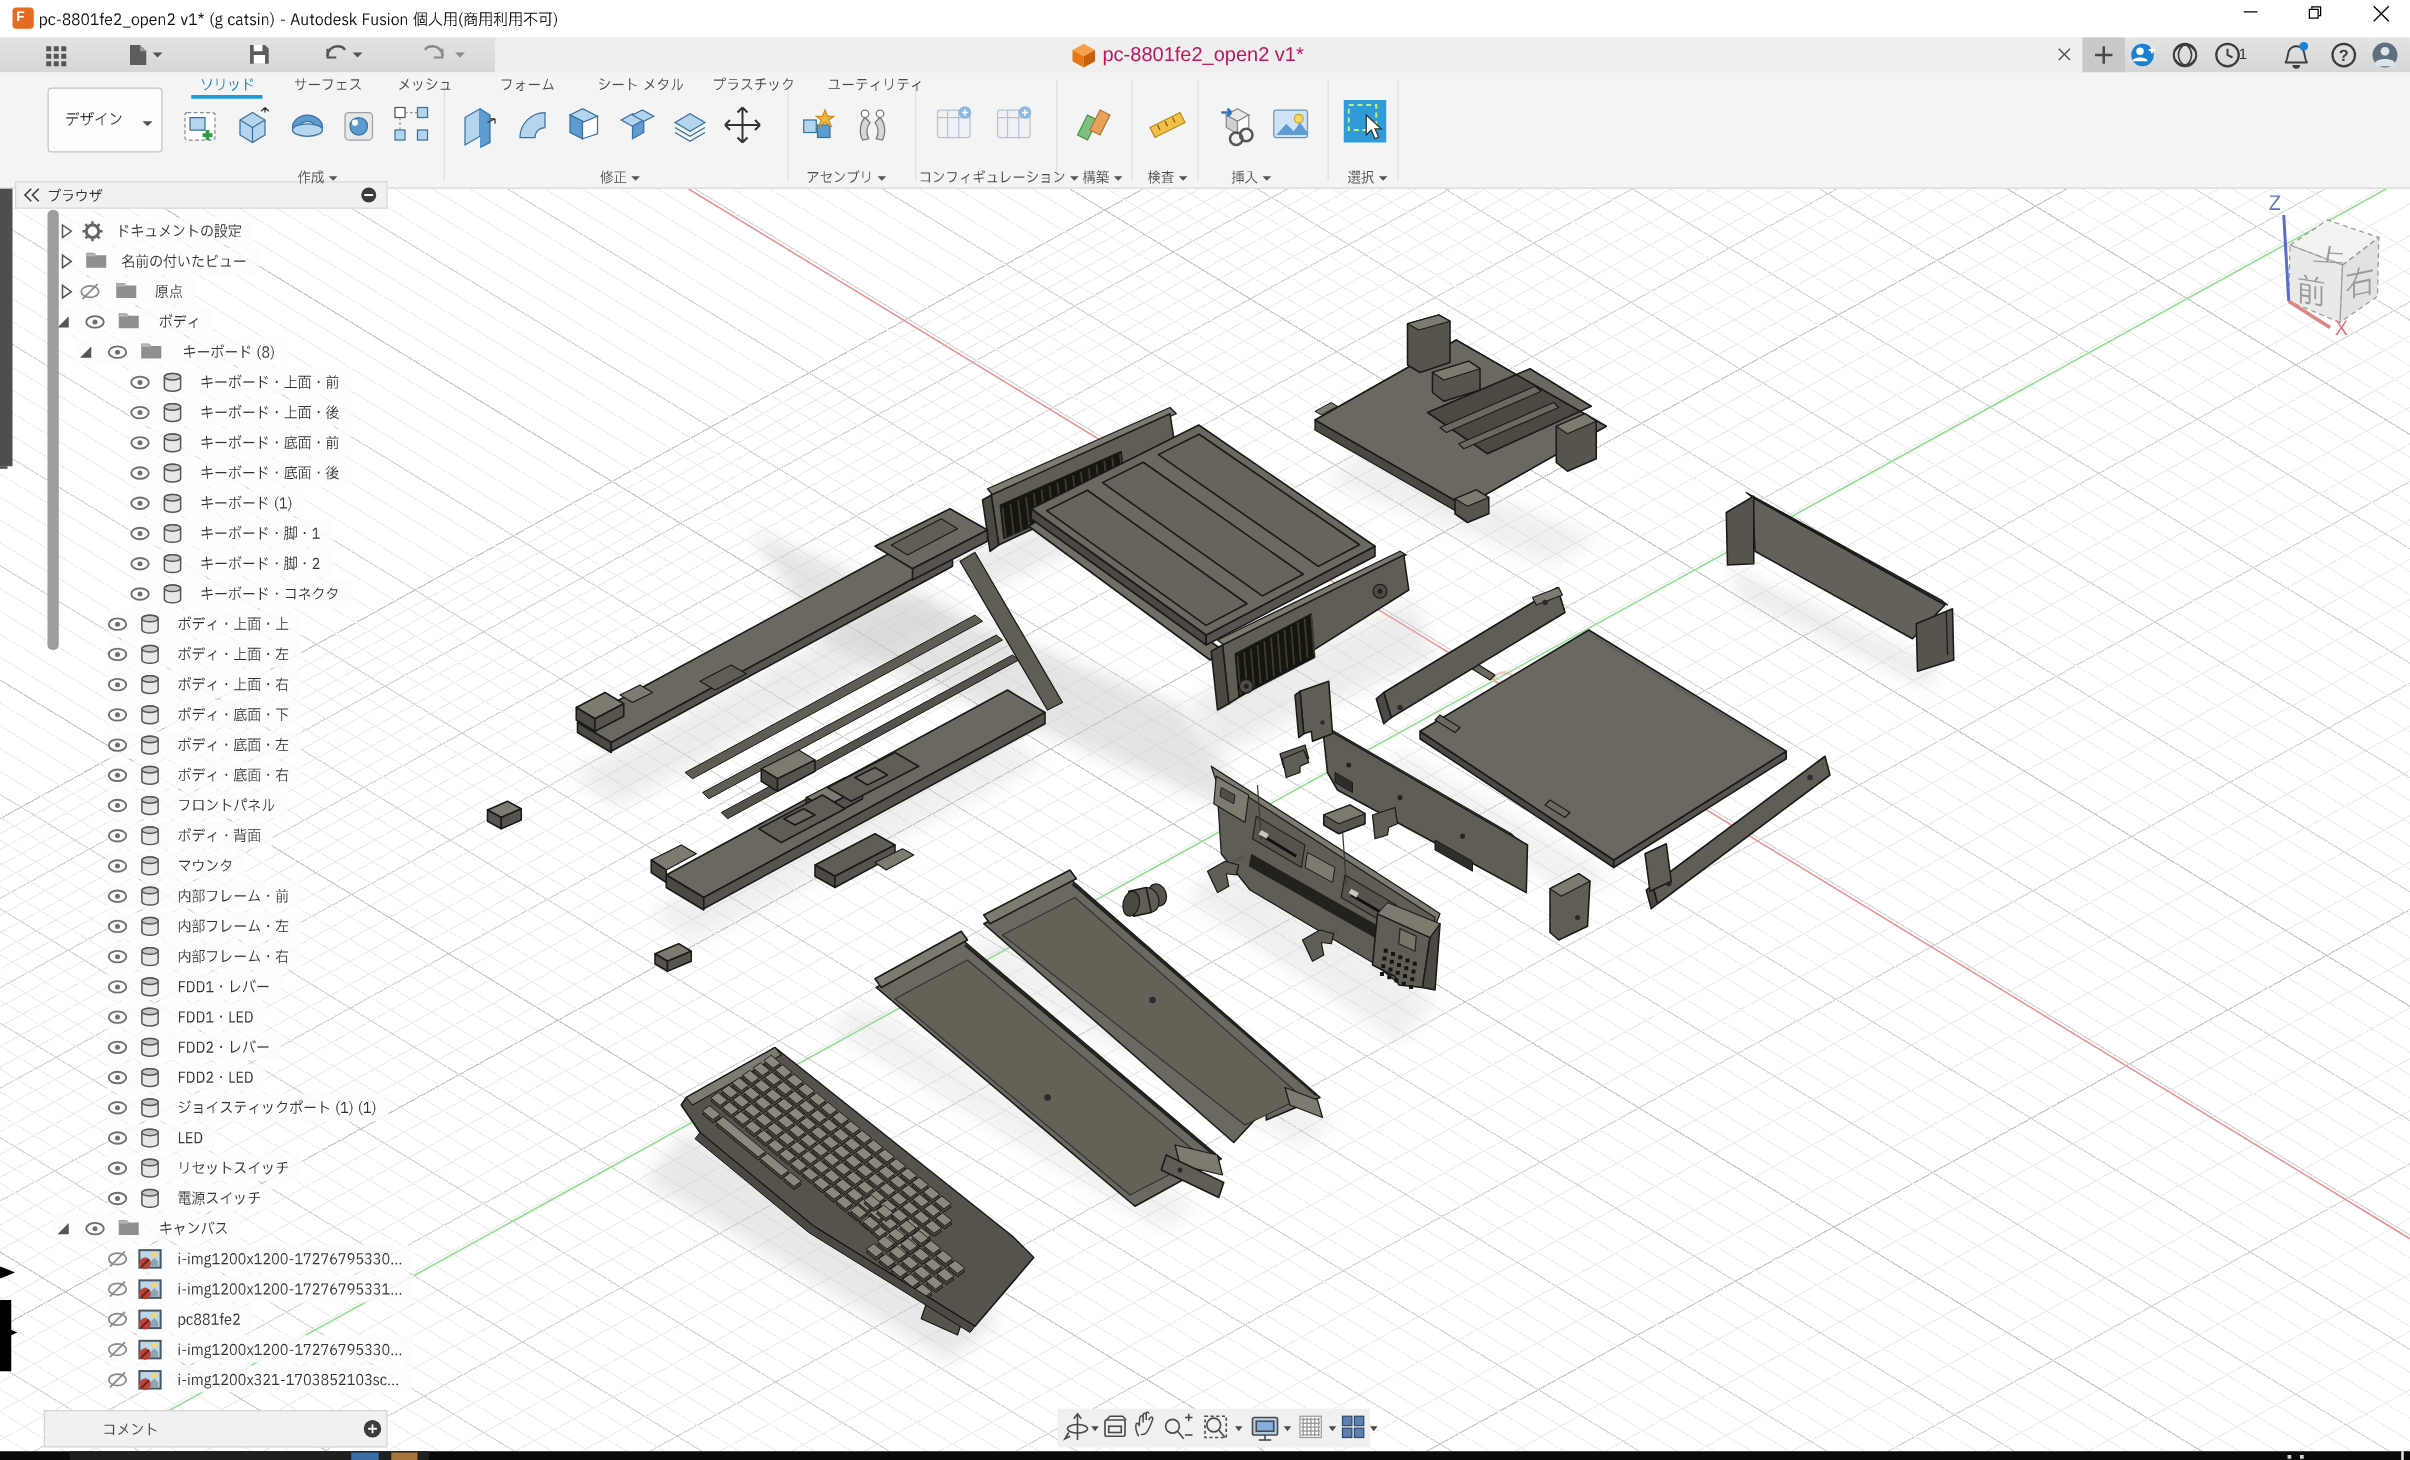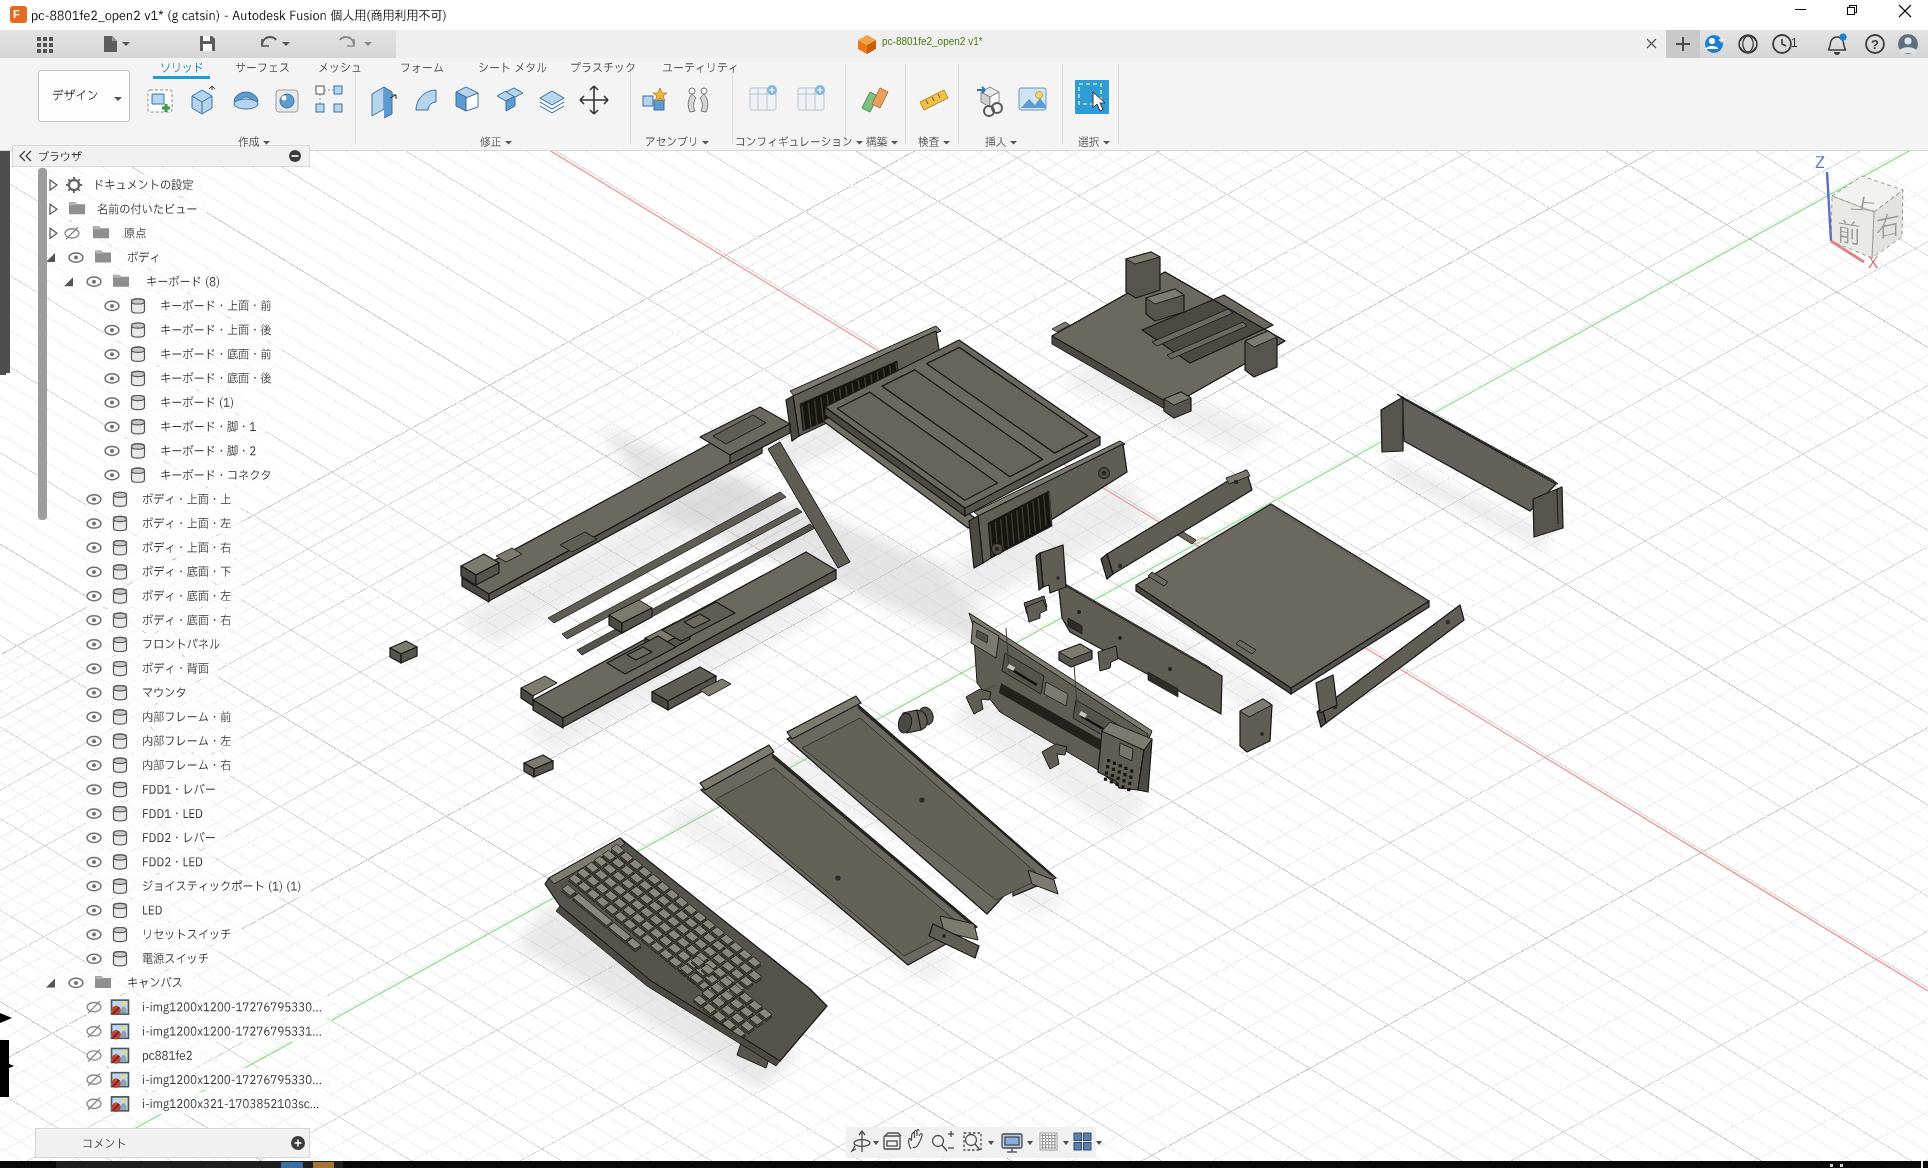--- a/index.html
+++ b/index.html
@@ -807,21 +807,21 @@
     </g>
     <path d="M364,12 l4,4 4,-4 z" fill="#8a8a8a"></path>
 </svg>
 <svg style="position:absolute;left:855px;top:33px" width="24" height="22">
     <g>
       <path d="M12,2 L21,7 L12,12 L3,7 Z" fill="#f4a149"></path>
       <path d="M3,7 L12,12 L12,21 L3,16 Z" fill="#e67817"></path>
       <path d="M21,7 L12,12 L12,21 L21,16 Z" fill="#c85f0a"></path>
     </g>
   </svg>
-<div style="position:absolute;left:882px;top:36px;font-size:10px;color:#4d7c0f;font-family:'Liberation Sans'">pc-8801fe2_open2 v1*</div>
+<div style="position:absolute;left:882px;top:36px;font-size:16px;color:#be185d;font-family:'Liberation Sans'">pc-8801fe2_open2 v1*</div>
 <svg style="position:absolute;left:1645px;top:37px" width="14" height="14">
     <path d="M2,2 L11,11 M11,2 L2,11" stroke="#555" stroke-width="1.2"></path>
   </svg>
 <div style="position:absolute;left:1666px;top:30px;width:34px;height:28px;background:#c9c9c9;"></div>
 <svg style="position:absolute;left:1674px;top:35px" width="18" height="18">
     <path d="M9,2 L9,16 M2,9 L16,9" stroke="#4a4a4a" stroke-width="2"></path>
   </svg>
 <svg style="position:absolute;left:1700px;top:30px" width="228" height="28">
 <circle cx="14" cy="14" r="9" fill="#1b7fd4"></circle>
     <circle cx="12" cy="11" r="3" fill="#fff"></circle>

